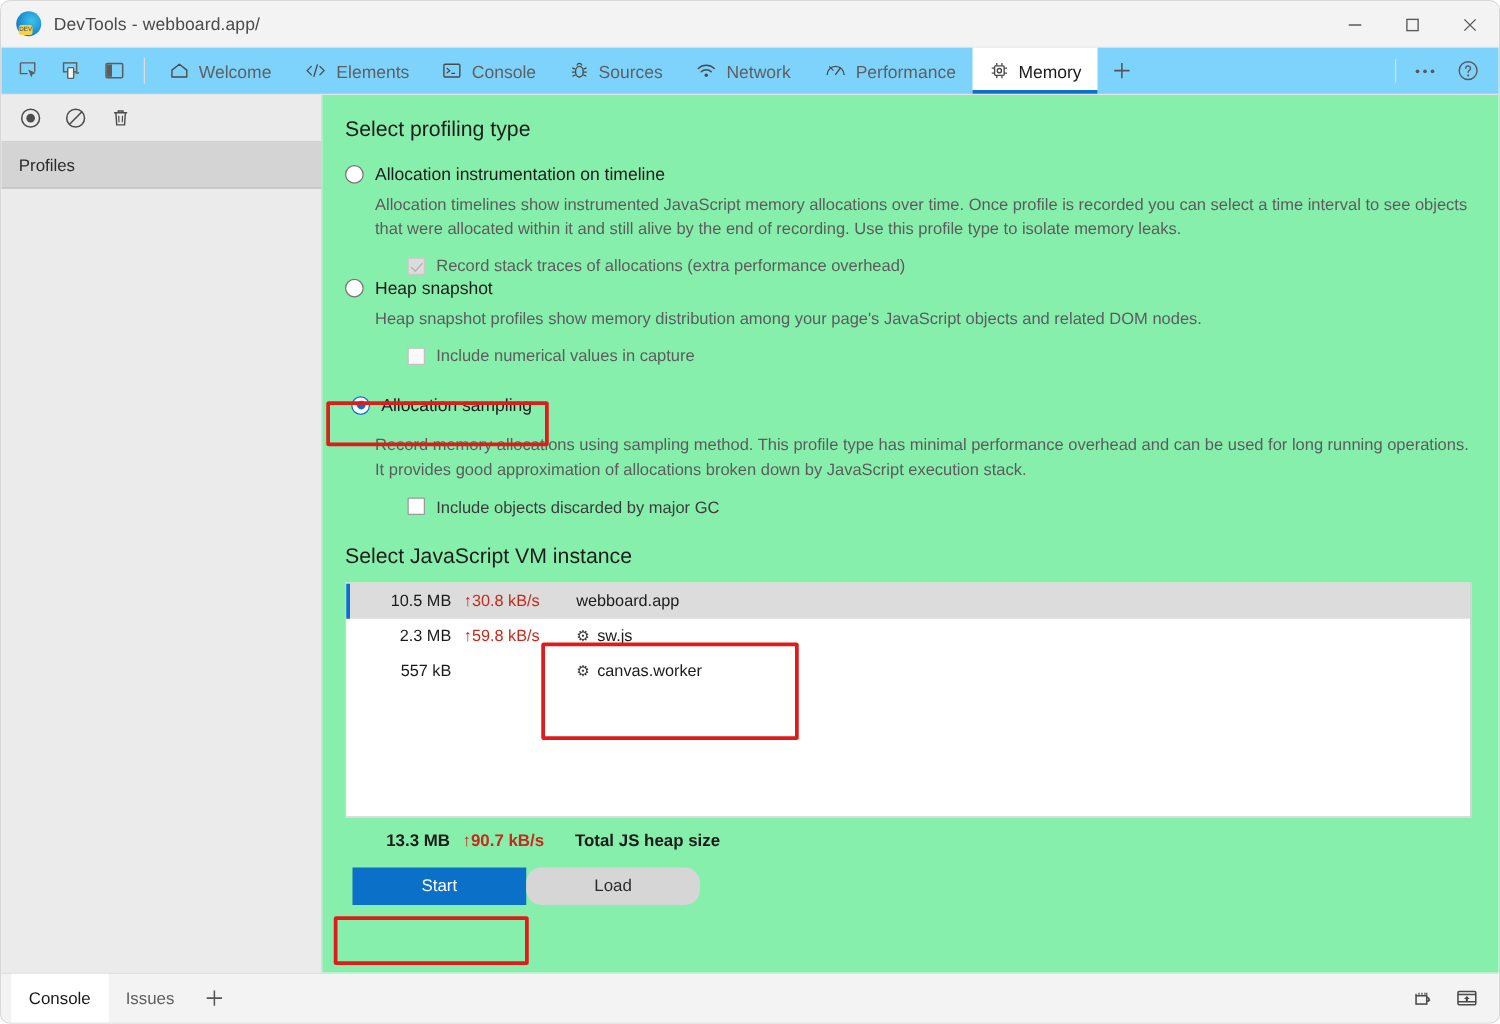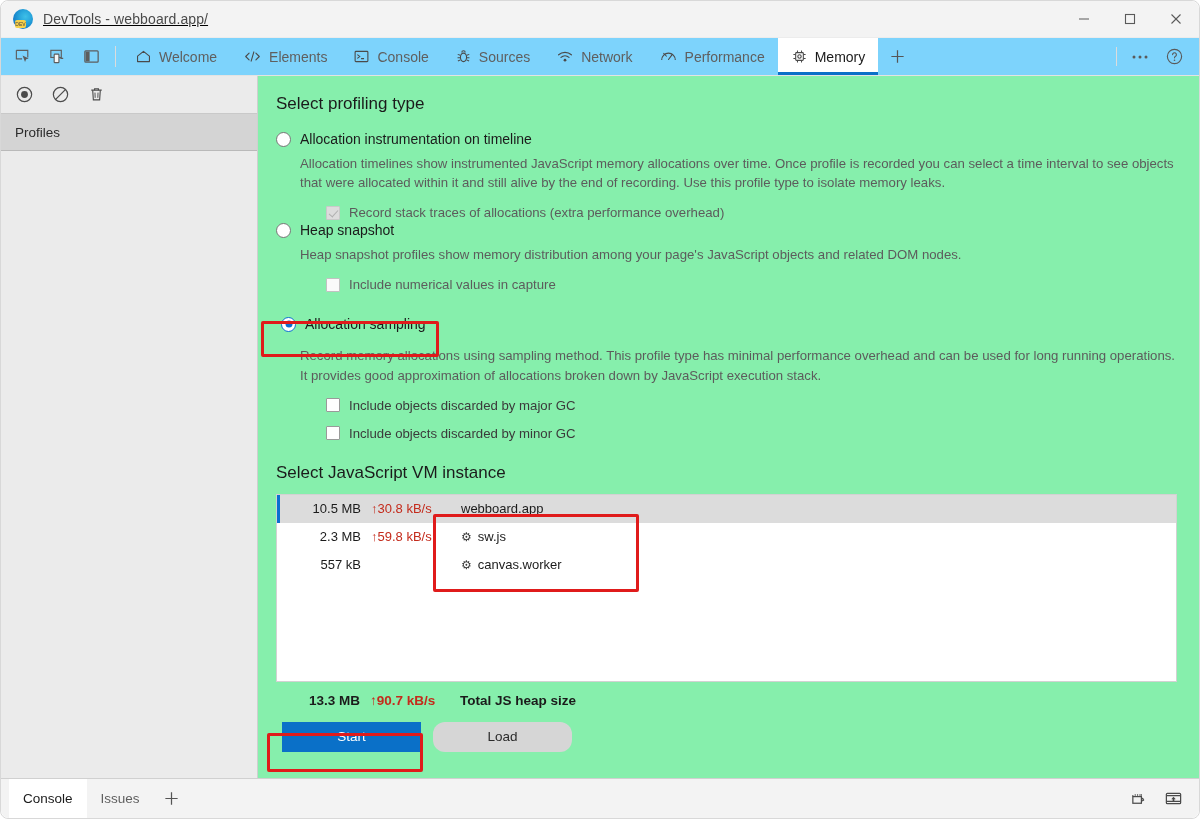--- a/index.html
+++ b/index.html
@@ -16,24 +16,23 @@
     border: 1px solid #d8d8d8;
     border-radius: 8px;
     display: flex; flex-direction: column;
     overflow: hidden;
   }
 
   
   .titlebar {
     height: 37px; min-height: 37px;
     background: #f3f3f3;
-    display: flex; align-items: center;
+    display: flex; 
     border-bottom: 1px solid #ececec;
     border-radius: 8px 8px 0 0;
-    text-decoration: underline;
   }
   .title-left { display: flex; align-items: center; padding-left: 12px; gap: 10px; }
   .edge-logo {
     width: 20px; height: 20px; border-radius: 50%;
     background: radial-gradient(circle at 62% 38%, #3ec0e8 0%, #2aa8dd 32%, #1b8fd0 55%, #1571c2 80%);
     position: relative; flex: none;
   }
   .edge-logo::after {
     content: ""; position: absolute; left: 2px; bottom: 1px;
     width: 11px; height: 8px; border-radius: 2px;
@@ -201,21 +200,21 @@
 
   .total-row {
     display: flex; align-items: center;
     font-size: 13.5px; font-weight: bold; color: #1b1b1b;
     margin-top: 11px;
   }
   .total-size { width: 84px; text-align: right; flex: none; }
   .total-rate { width: 86px; padding-left: 10px; color: #c42b1c; flex: none; }
   .total-label { padding-left: 14px; }
 
-  .btnrow { display: flex; gap: 12px; margin-top: 14px; padding-left: 6px; }
+  .btnrow { display: flex; margin-top: 14px; padding-left: 6px; }
   .btn {
     height: 30px; min-width: 139px;
     display: flex; align-items: center; justify-content: center;
     font-size: 13.5px; border: none; cursor: pointer;
   }
   .btn.primary { background: #0a70c8; color: #ffffff; }
   .btn.secondary { background: #d6d6d6; color: #2b2b2b; border-radius: 12px; }
 
   
   .drawer {
@@ -466,24 +465,20 @@
       <div class="opt" style="margin-top:19px;">
         <div class="opt-head" style="padding:5px 9px 5px 5px; display:inline-flex;">
           <span class="radio checked"></span>
           <span class="opt-label">Allocation sampling</span>
         </div>
         <div class="opt-desc" style="margin-top:9px;">Record memory allocations using sampling method. This profile type has minimal performance overhead and can be used for long running operations. It provides good approximation of allocations broken down by JavaScript execution stack.</div>
         <div class="sub-check">
           <span class="cbox"></span>
           <span class="cb-label enabled">Include objects discarded by major GC</span>
         </div>
-        <div class="sub-check">
-          <span class="cbox"></span>
-          <span class="cb-label enabled">Include objects discarded by minor GC</span>
-        </div>
       </div>
 
       <h2 class="section vm-title">Select JavaScript VM instance</h2>
 
       <div class="vmlist">
         <div class="vmrow selected">
           <span class="vm-size">10.5 MB</span>
           <span class="vm-rate">↑30.8 kB/s</span>
           <span class="vm-name">
             <span>webboard.app</span>

